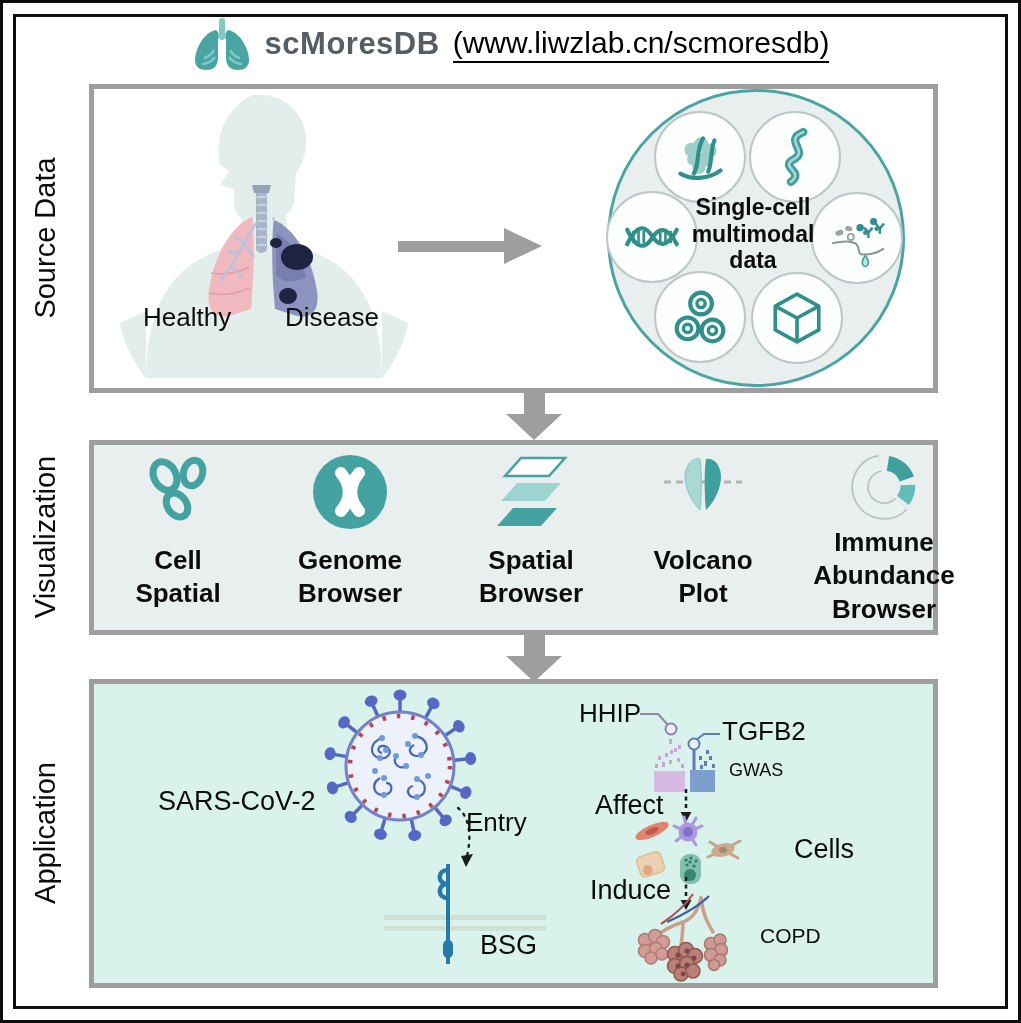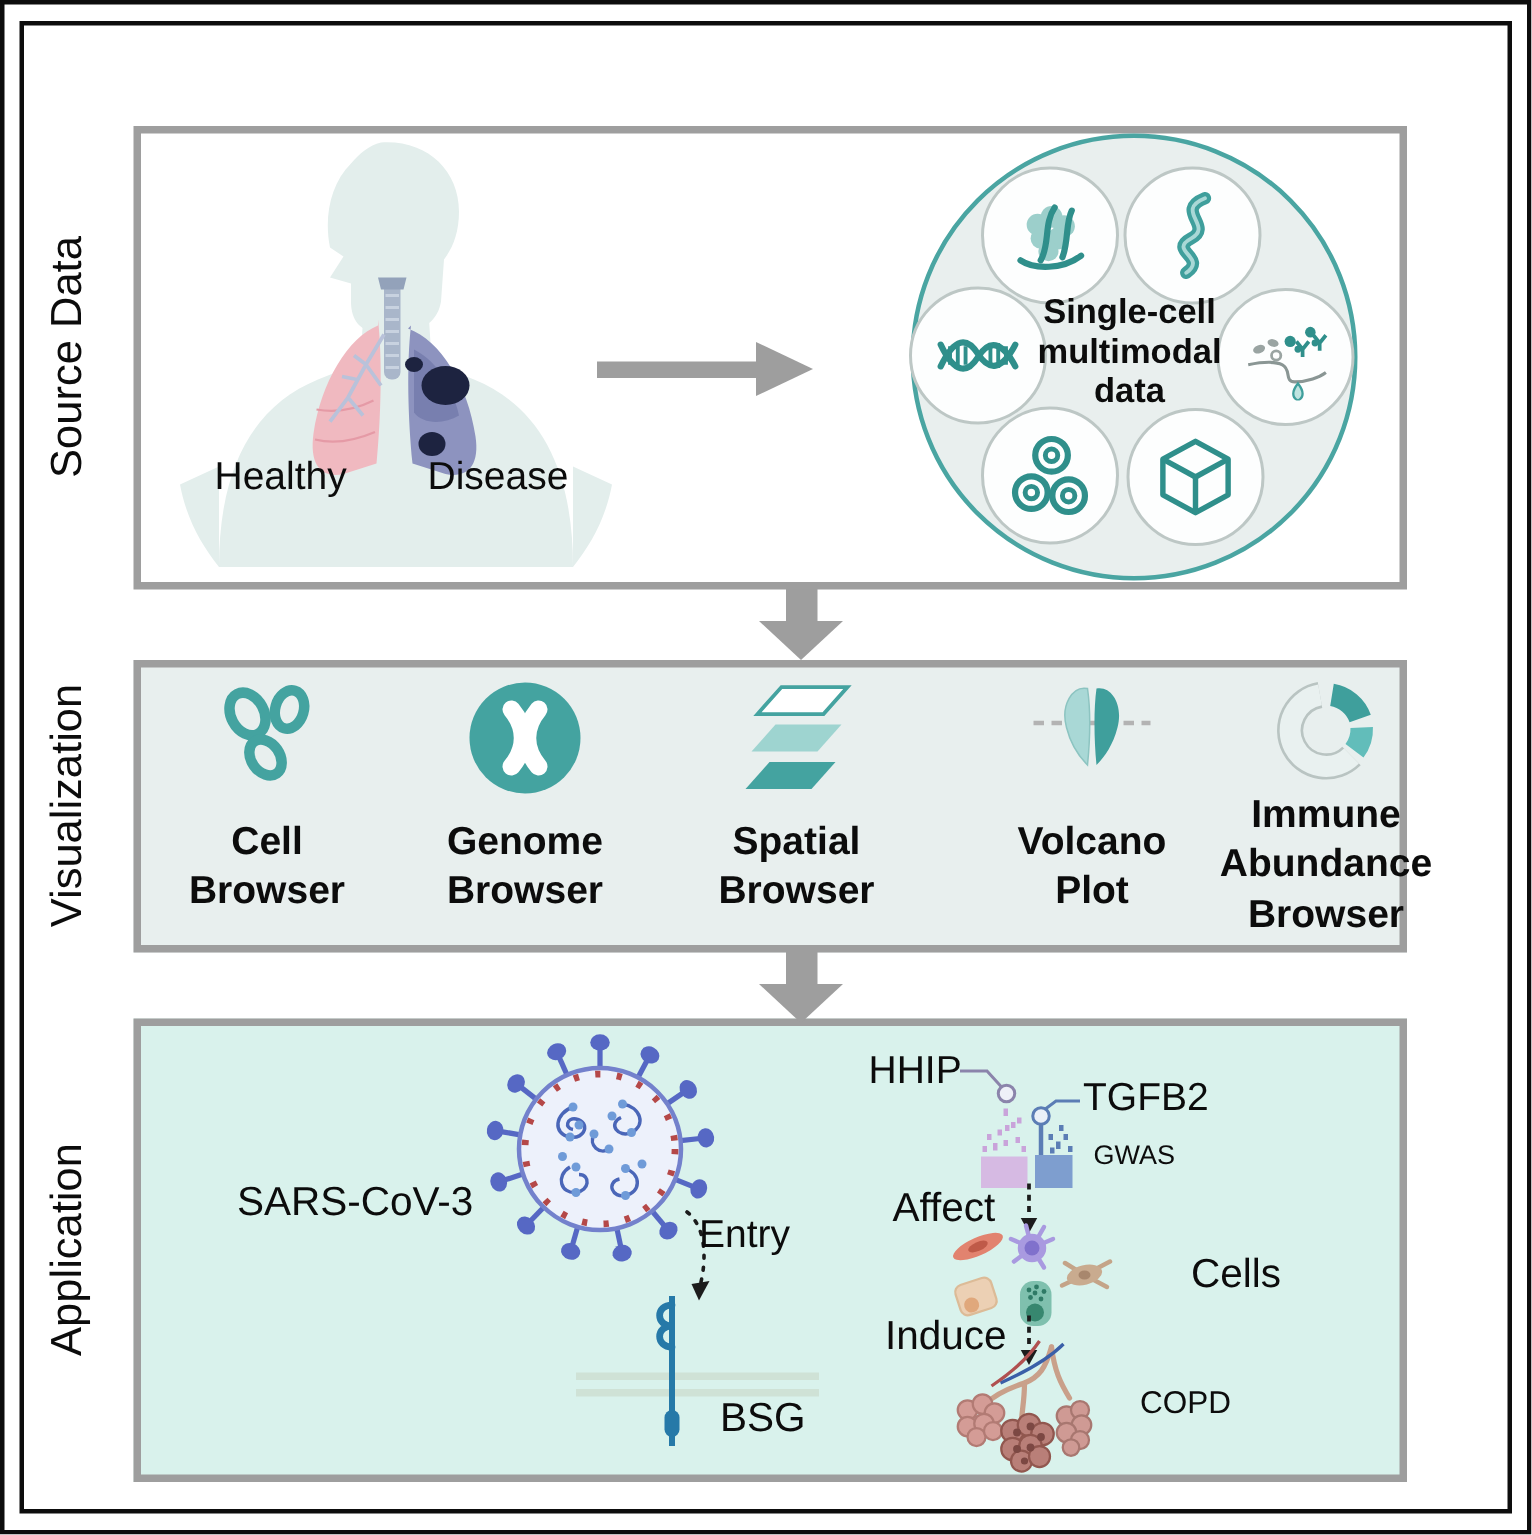--- a/index.html
+++ b/index.html
@@ -36,20 +36,33 @@
   .viz-item{position:absolute;width:180px;display:flex;flex-direction:column;align-items:center;}
   .viz-icon{height:80px;display:flex;align-items:center;justify-content:center;}
   .viz-label{margin-top:12px;text-align:center;font-size:26px;line-height:1.28;color:#0c0c0c;}
 </style>
 </head>
 <body>
 
 <div id="canvas">
   <div id="inner-frame"></div>
 
+  <div id="header">
+    <svg width="60" height="56" viewBox="0 0 60 56">
+      <rect x="27" y="2" width="6" height="22" rx="3" fill="#7fcac6"></rect>
+      <path d="M27 20 C22 20 18 24 14 28" stroke="#7fcac6" stroke-width="5" fill="none"></path>
+      <path d="M33 20 C38 20 42 24 46 28" stroke="#7fcac6" stroke-width="5" fill="none"></path>
+      <path d="M24 14 C12 16 3 33 3 44 c0 7 5 10 11 10 c8 0 12 -4 12 -13 L26 16 Z" fill="#4aa5a2"></path>
+      <path d="M36 14 C48 16 57 33 57 44 c0 7 -5 10 -11 10 c-8 0 -12 -4 -12 -13 L34 16 Z" fill="#4aa5a2"></path>
+      <path d="M12 42 c4 -1 8 -4 10 -8 M10 48 c5 0 10 -3 13 -7" stroke="#7fcac6" stroke-width="2.5" fill="none"></path>
+      <path d="M48 42 c-4 -1 -8 -4 -10 -8 M50 48 c-5 0 -10 -3 -13 -7" stroke="#7fcac6" stroke-width="2.5" fill="none"></path>
+    </svg>
+    <span class="title">scMoresDB</span>
+    <span class="url">(www.liwzlab.cn/scmoresdb)</span>
+  </div>
 
   <div id="box-source" class="secbox"></div>
   <div id="box-viz" class="secbox"></div>
   <div id="box-app" class="secbox"></div>
 
   <div class="vlabel" style="left:-88px;top:215px;width:260px;height:40px;">Source Data</div>
   <div class="vlabel" style="left:-98px;top:514px;width:280px;height:40px;">Visualization</div>
   <div class="vlabel" style="left:-88px;top:810px;width:260px;height:40px;">Application</div>
 
   <div class="arrow-stem-v" style="left:521px;top:389px;height:23px;"></div>
@@ -192,21 +205,21 @@
       <div class="viz-icon">
         <svg width="80" height="80" viewBox="0 0 80 80">
           <g stroke="#44a3a0" stroke-width="7" fill="none">
             <ellipse cx="27" cy="24" rx="11" ry="15" transform="rotate(-28 27 24)"></ellipse>
             <ellipse cx="55" cy="21" rx="9.5" ry="13" transform="rotate(16 55 21)"></ellipse>
             <ellipse cx="39" cy="53" rx="9.5" ry="13" transform="rotate(-35 39 53)"></ellipse>
           </g>
         </svg>
       </div>
       <div class="viz-label prewrap">Cell
-Browser</div>
+Spatial</div>
     </div>
 
     <div class="viz-item" style="left:171px;top:12px;">
       <div class="viz-icon">
         <svg width="80" height="80" viewBox="0 0 80 80">
           <circle cx="40" cy="40" r="37" fill="#44a3a0"></circle>
           <g stroke="#ffffff" stroke-width="12" fill="none" stroke-linecap="round">
             <path d="M31 21 C41 33 41 47 31 59"></path>
             <path d="M49 21 C39 33 39 47 49 59"></path>
           </g>
@@ -221,21 +234,21 @@
         <svg width="80" height="80" viewBox="0 0 80 80">
           <polygon points="30,6 74,6 58,24 14,24" fill="#ffffff" stroke="#44a3a0" stroke-width="2.5"></polygon>
           <polygon points="26,31 70,31 54,49 10,49" fill="#9ed4d0"></polygon>
           <polygon points="22,56 66,56 50,74 6,74" fill="#44a3a0"></polygon>
         </svg>
       </div>
       <div class="viz-label prewrap">Spatial
 Browser</div>
     </div>
 
-    <div class="viz-item" style="left:549px;top:12px;">
+    <div class="viz-item" style="left:524px;top:12px;">
       <div class="viz-icon">
         <svg width="80" height="80" viewBox="0 0 80 80">
           <line x1="1" y1="30" x2="79" y2="30" stroke="#b3b3b3" stroke-width="3" stroke-dasharray="7 5"></line>
           <path d="M37 7 C27 5 19 18 23 33 C26 45 32 53 37 58 C38.6 42 39 21 37 7 Z" fill="#a9d8d6" stroke="#8cc4c1" stroke-width="1"></path>
           <path d="M43 7 C53 5 61 18 57 33 C54 45 48 53 43 58 C41.4 42 41 21 43 7 Z" fill="#3f9f9c"></path>
         </svg>
       </div>
       <div class="viz-label prewrap">Volcano
 Plot</div>
     </div>
@@ -250,21 +263,21 @@
         </svg>
       </div>
       <div class="viz-label prewrap" style="margin-top:2px;">Immune
 Abundance
 Browser</div>
     </div>
   </div>
 
   <div class="abs" style="left:86px;top:676px;width:849px;height:309px;">
 
-    <div class="lbl" style="left:69px;top:107px;font-size:27px;">SARS-CoV-3</div>
+    <div class="lbl" style="left:69px;top:107px;font-size:27px;">SARS-CoV-2</div>
 
     <svg class="abs" style="left:231px;top:7px;" width="160" height="160" viewBox="0 0 160 160">
       <g>
         <g transform="rotate(0 80 80)">
             <line x1="80" y1="26" x2="80" y2="13" stroke="#5668c4" stroke-width="3.5"></line>
             <ellipse cx="80" cy="9" rx="6.5" ry="5.5" fill="#5668c4"></ellipse>
           </g>
         <g transform="rotate(28 80 80)">
             <line x1="80" y1="26" x2="80" y2="13" stroke="#5668c4" stroke-width="3.5"></line>
             <ellipse cx="80" cy="9" rx="6.5" ry="5.5" fill="#5668c4"></ellipse>

